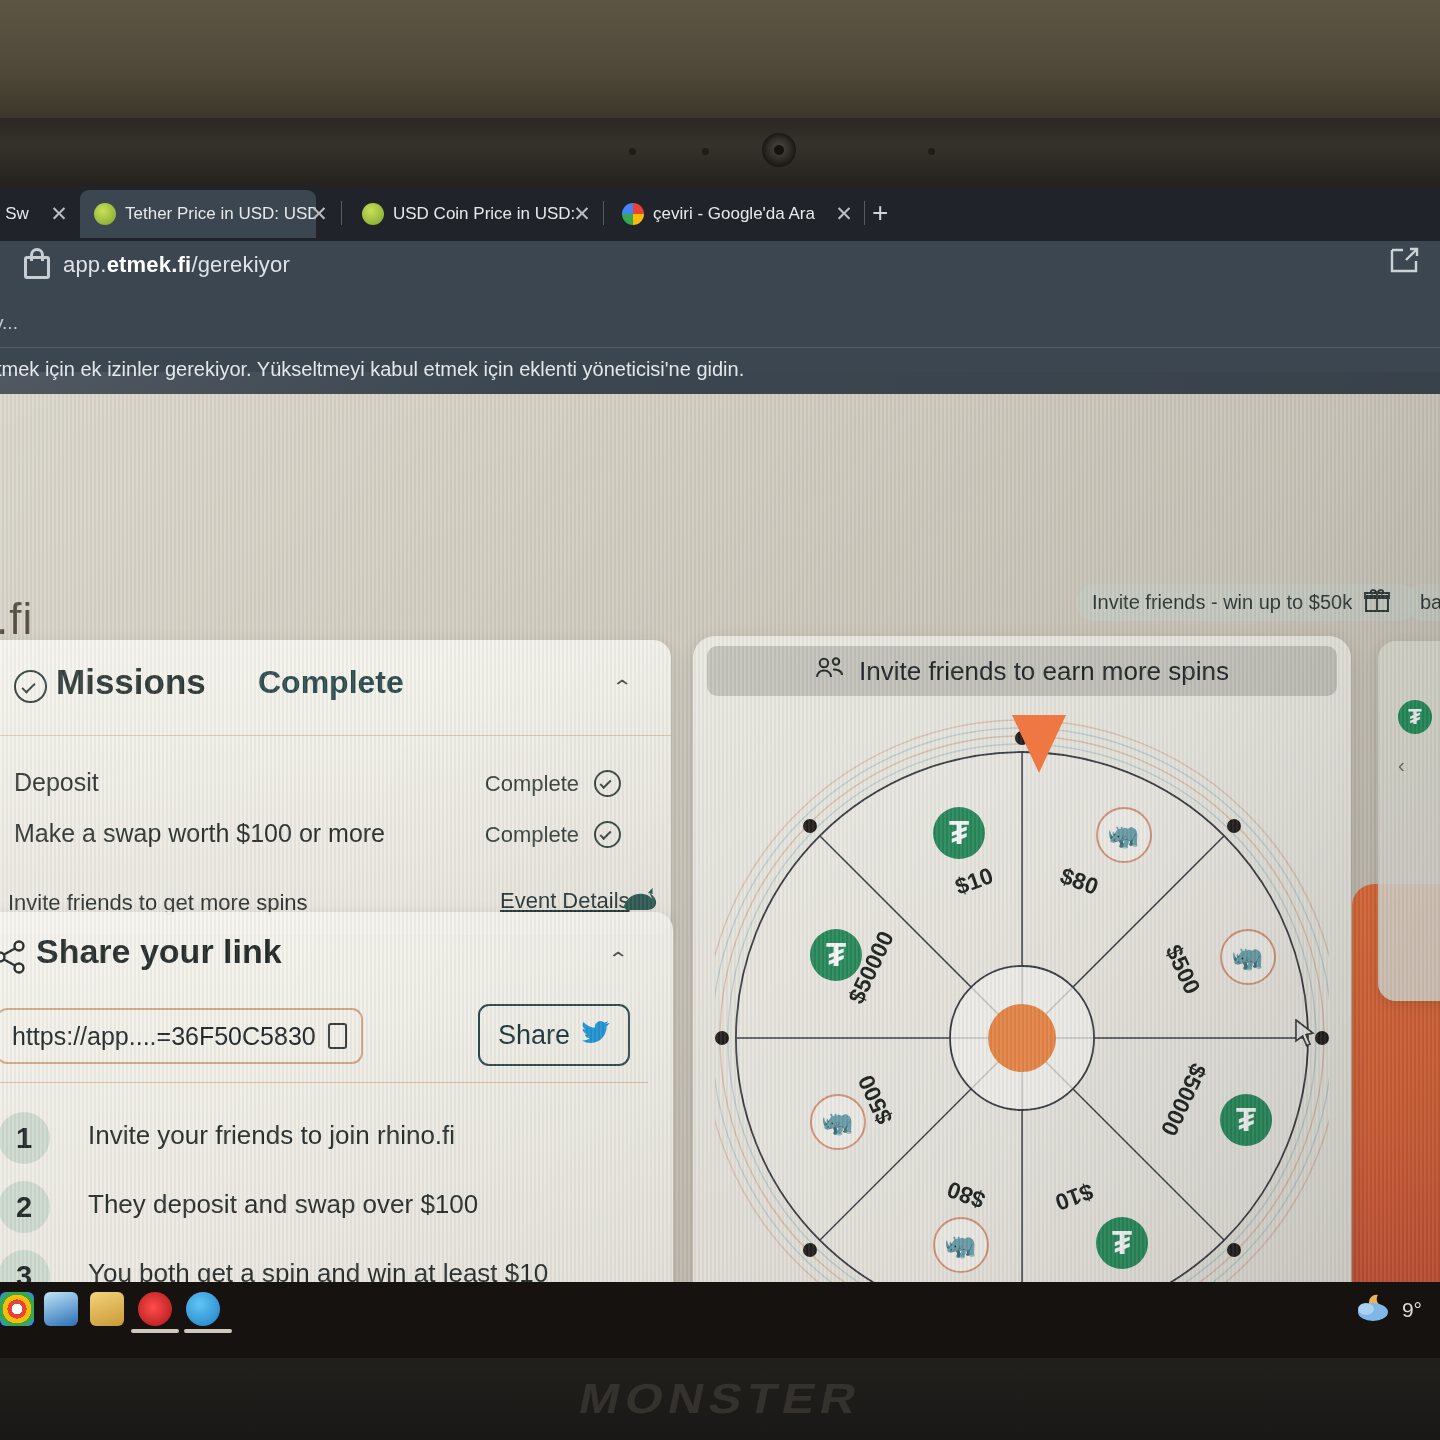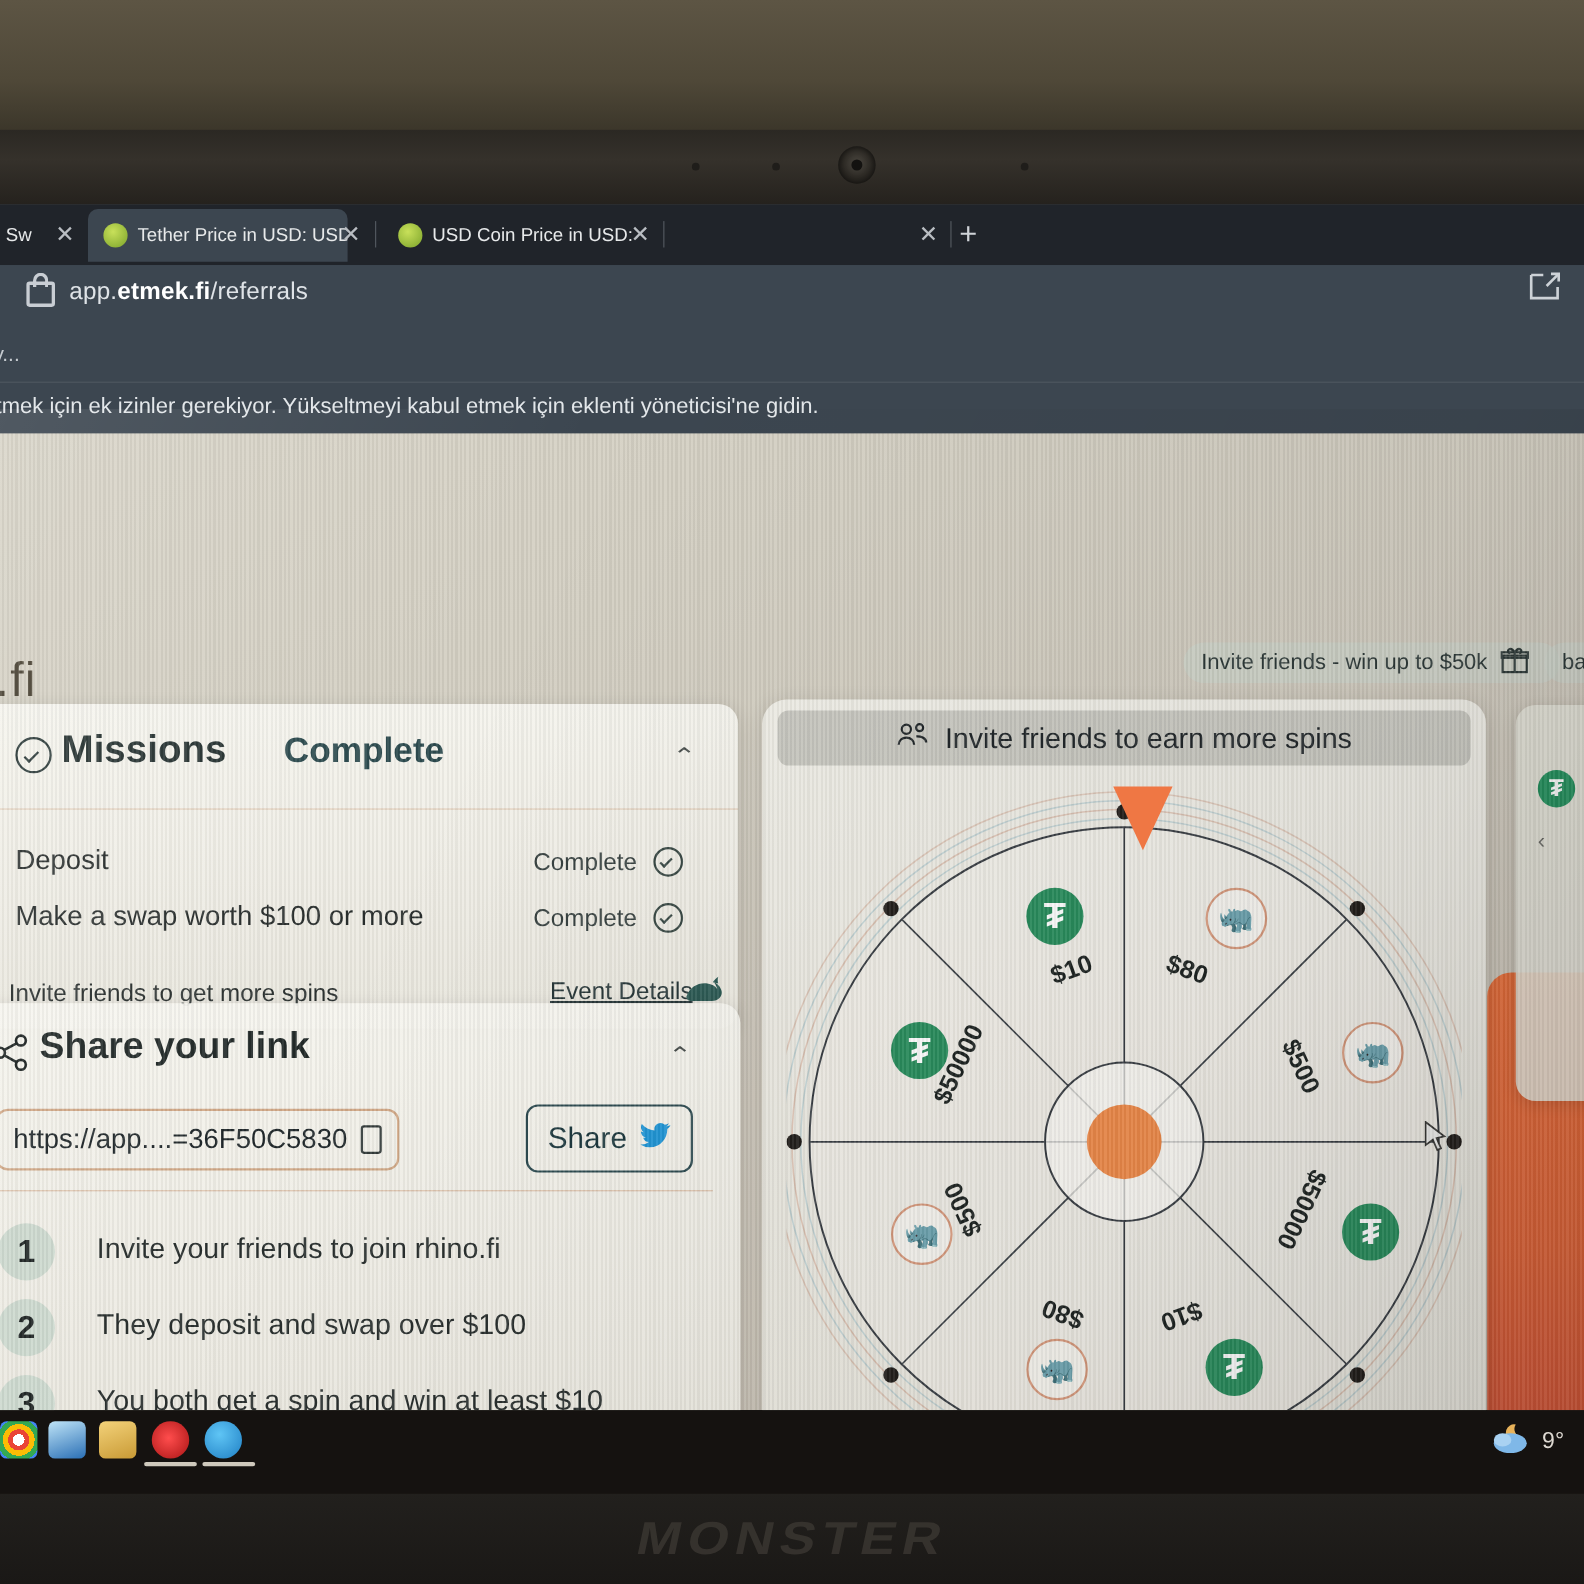--- a/index.html
+++ b/index.html
@@ -192,28 +192,32 @@
       <div class="tabclose" style="left:308px;">✕</div>
       <div class="tabsep" style="left:341px;"></div>
 
       <div class="tab" style="left:352px;width:218px;padding-left:10px;">
         <span class="fav" style="background:radial-gradient(circle at 40% 35%,#c8e05a,#7ba32a);"></span>
         <span class="ttl">USD Coin Price in USD: US</span>
       </div>
       <div class="tabclose" style="left:571px;">✕</div>
       <div class="tabsep" style="left:603px;"></div>
 
+      <div class="tab" style="left:612px;width:225px;padding-left:10px;">
+        <span class="fav" style="background:conic-gradient(#ea4335 0 25%,#fbbc05 25% 50%,#34a853 50% 75%,#4285f4 75% 100%);"></span>
+        <span class="ttl">çeviri - Google'da Ara</span>
+      </div>
       <div class="tabclose" style="left:833px;">✕</div>
       <div class="tabsep" style="left:864px;"></div>
       <div class="newtab" style="left:872px;">+</div>
     </div>
 
     <div class="urlbar"></div>
     <div class="lock"></div>
-    <div class="url"><span>app.</span><b>etmek.fi</b><span>/referrals</span></div>
+    <div class="url"><span>app.</span><b>etmek.fi</b><span>/gerekiyor</span></div>
     <div class="editicon">
       <svg width="32" height="30" viewBox="0 0 32 30">
           <path d="M4 4h11M4 4v21h24V15" stroke="#cdd2d7" stroke-width="2.4" fill="none"></path>
           <path d="M18 14L29 3" stroke="#cdd2d7" stroke-width="2.4" fill="none"></path>
           <path d="M22 3h7v7" stroke="#cdd2d7" stroke-width="2.4" fill="none"></path>
         </svg>
     </div>
 
     <div class="bmk">
       <span style="left:-6px;">y...</span>

